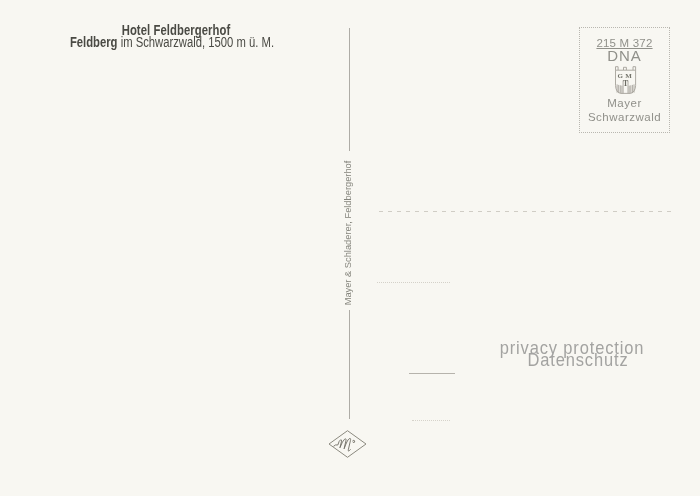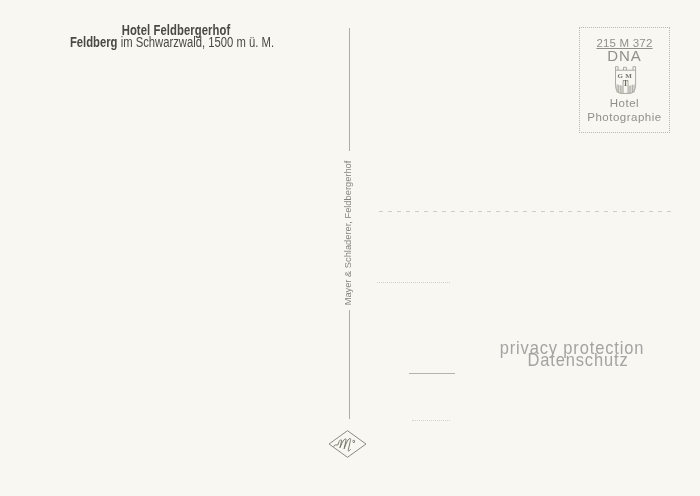--- a/index.html
+++ b/index.html
@@ -55,22 +55,22 @@
         <path d="M2.1 18.4 L2.1 26.6 M3.7 18.9 L3.7 27.1 M5.3 19.3 L5.3 27.3 M6.9 19.6 L6.9 27.4"></path>
         <path d="M14.2 19.6 L14.2 27.4 M15.8 19.3 L15.8 27.3 M17.4 18.9 L17.4 27.1 M19 18.4 L19 26.6"></path>
         <path d="M8.1 14.5 L8.1 27.3 M13.0 14.5 L13.0 27.3"></path>
       </g>
       <g fill="#74746b" font-family="'Liberation Serif',serif" font-weight="bold" font-size="7" text-anchor="middle">
         <text x="5.2" y="12.4">G</text>
         <text x="13.6" y="12.4">M</text>
         <text x="10.6" y="19.8" font-size="7.6" fill="#6b6b62">T</text>
       </g>
     </svg>
-    <div class="l3">Hotel</div>
-    <div class="l4">Photographie</div>
+    <div class="l3">Mayer</div>
+    <div class="l4">Schwarzwald</div>
   </div>
 
   <div class="abs vline" style="top:28px;height:123px;"></div>
   <div class="abs vtext">Mayer &amp; Schladerer, Feldbergerhof</div>
   <div class="abs vline" style="top:310px;height:109px;"></div>
 
   <svg class="abs" style="left:328px;top:430px;" width="39" height="28" viewBox="0 0 39 28">
     <polygon points="19.5,0.7 38,14 19.5,27.3 1,14" fill="none" stroke="#8b897f" stroke-width="1"></polygon>
     <path d="M5.5 16.3 Q7.5 14.2 9.8 15.0 M9.8 15.0 Q11.2 10.3 12.6 9.8 Q14.1 9.4 13.4 11.9 L11.9 17.8 Q14.6 10.6 16.6 9.2 Q18.6 8.0 17.9 10.9 L16.1 18.8 Q19.1 10.2 21.1 8.8 Q23.2 7.6 22.4 10.7 L20.3 19.8 Q19.9 22.6 22.6 19.3 M24.3 11.2 Q26.2 9.2 26.7 11.0 Q27.1 12.9 24.9 12.4" fill="none" stroke="#6f6d64" stroke-width="0.9"></path>
   </svg>

